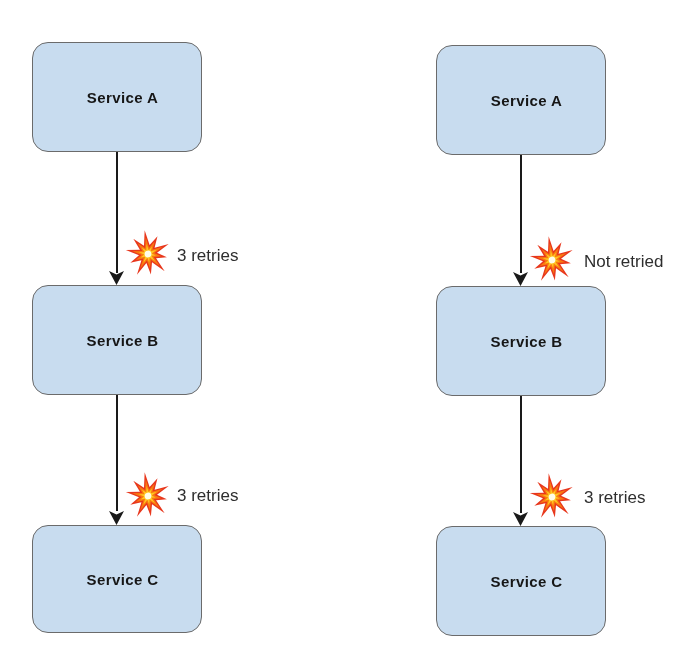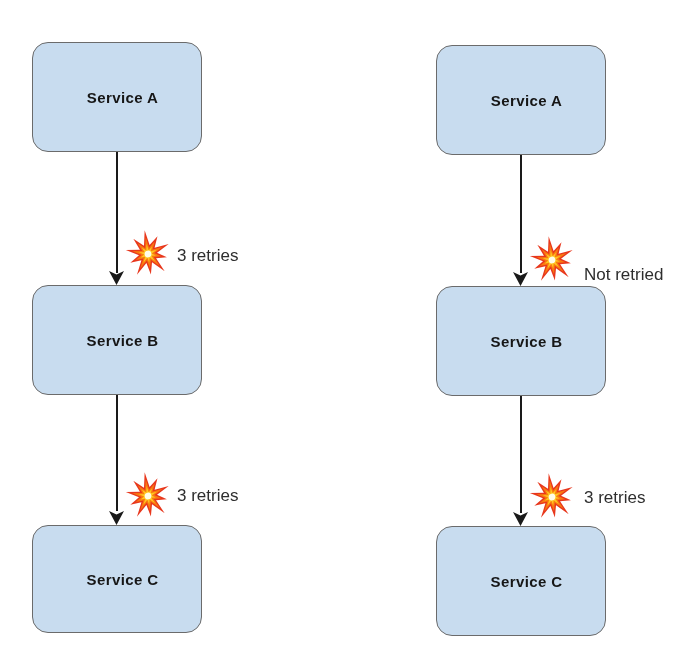--- a/index.html
+++ b/index.html
@@ -106,21 +106,21 @@
     <polygon points="0,0 7.5,3.5 15,0 7.5,14" fill="#1a1a1a"></polygon>
   </svg>
   <svg class="burst" style="left:528px; top:235px;" viewBox="0 0 100 100">
     <g transform="rotate(-8 50 50)">
       <polygon points="50,0 55.9,31.9 74.7,16 65.4,38.8 95.6,35.2 69,50 88,62.4 65.4,61.2 79.4,90.5 55.9,68.1 50,93 44.1,68.1 21.2,89.6 34.6,61.2 11,62.7 31,50 5.3,35.5 34.6,38.8 24.1,14.4 44.1,31.9" fill="#e8371d"></polygon>
       <polygon points="50,15 54.1,37.3 67.3,26.2 60.8,42.2 81.9,39.6 63.3,50 76.6,58.7 60.8,57.8 70.6,78.4 54.1,62.7 50,80.1 45.9,62.7 29.8,77.7 39.2,57.8 22.7,58.9 36.7,50 18.7,39.9 39.2,42.2 31.9,25.1 45.9,37.3" fill="#f97a10"></polygon>
       <polygon points="50,29 52.5,42.4 60.4,35.7 56.5,45.3 69.2,43.8 58,50 66,55.2 56.5,54.7 62.3,67 52.5,57.6 50,68.1 47.5,57.6 37.9,66.6 43.5,54.7 33.6,55.3 42,50 31.2,43.9 43.5,45.3 39.1,35 47.5,42.4" fill="#ffc722"></polygon>
       <circle cx="50" cy="50" r="7" fill="#fffce8"></circle>
     </g>
   </svg>
-  <span class="edge-label" style="left:584px; top:265px;">Not retried</span>
+  <span class="edge-label" style="left:584px; top:252px;">Not retried</span>
 
   <div class="node" style="left:436px; top:286px;">
     <span class="node-label">Service B</span>
   </div>
 
   <div class="arrow-line" style="left:520px; top:396px; height:117px;"></div>
   <svg class="arrowhead" style="left:513px; top:512px;" viewBox="0 0 15 14">
     <polygon points="0,0 7.5,3.5 15,0 7.5,14" fill="#1a1a1a"></polygon>
   </svg>
   <svg class="burst" style="left:528px; top:472px;" viewBox="0 0 100 100">

